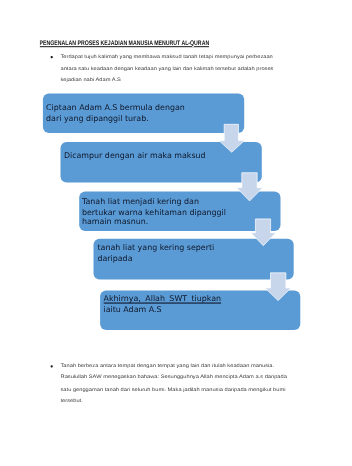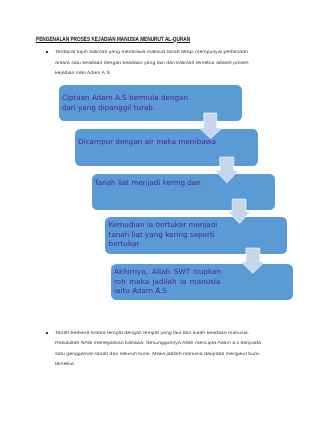--- a/index.html
+++ b/index.html
@@ -27,28 +27,27 @@
 
   .para{position:absolute;color:#3a3a3a;}
   .pline{position:absolute;left:0;font-size:4.5px;line-height:5px;white-space:nowrap;
          transform:scaleX(1.155) translateZ(0);transform-origin:0 0;}
   .bullet{position:absolute;width:1.7px;height:1.7px;border-radius:50%;background:#1a1a1a;}
 
   
   .flow{position:absolute;left:0;top:0;width:300px;height:424px;}
   .box{
     position:absolute;background:#5b9bd5;border-radius:5.5px;
-    color:#4c1d95;
+    color:#0f172a;
     box-sizing:border-box;
-    margin-left:20px;
   }
   .btw{position:absolute;transform:translateZ(0);}
   .btxt{font-family:"DejaVu Sans",sans-serif;
         font-size:7.2px;line-height:9.45px;white-space:nowrap;}
-  .btxt.just{white-space:nowrap;}
+  .btxt.just{white-space:nowrap;text-decoration:underline;}
   .arrow{position:absolute;z-index:5;overflow:visible;}
   .box{z-index:2;}
 </style>
 </head>
 <body>
 
 <svg width="0" height="0" style="position:absolute" aria-hidden="true">
   <defs>
     <linearGradient id="agrad" x1="0" y1="0" x2="0" y2="1">
       <stop offset="0" stop-color="#bccfe8"></stop>
@@ -88,42 +87,42 @@
 
     <div class="box" style="left:38.8px;top:84.8px;width:182.9px;height:36.5px;">
       <div class="btw" style="left:3.1px;top:8.6px;">
         <div class="btxt">Ciptaan Adam A.S bermula dengan</div>
         <div class="btxt">dari yang dipanggil turab.</div>
       </div>
     </div>
 
     <div class="box" style="left:55.2px;top:129px;width:182.8px;height:37px;">
       <div class="btw" style="left:2.9px;top:8.1px;">
-        <div class="btxt">Dicampur dengan air maka membawa</div>
+        <div class="btxt">Dicampur dengan air maka maksud</div>
       </div>
     </div>
 
     <div class="box" style="left:71.5px;top:174px;width:183.2px;height:36.3px;padding-left:35px;">
       <div class="btw" style="left:3.0px;top:4.1px;">
         <div class="btxt">Tanah liat menjadi kering dan</div>
+        <div class="btxt">bertukar warna kehitaman dipanggil</div>
+        <div class="btxt">hamain masnun.</div>
       </div>
     </div>
 
     <div class="box" style="left:85.2px;top:216.8px;width:181.8px;height:36.9px;">
       <div class="btw" style="left:3.4px;top:3.4px;">
-        <div class="btxt">Kemudian ia bertukar menjadi</div>
         <div class="btxt">tanah liat yang kering seperti</div>
-        <div class="btxt">bertukar</div>
+        <div class="btxt">daripada</div>
       </div>
     </div>
 
     <div class="box" style="left:90.7px;top:264px;width:182.6px;height:35.9px;">
       <div class="btw" style="left:3.4px;top:3.4px;">
         <div class="btxt just" style="word-spacing:1.75px;">Akhirnya, Allah SWT tiupkan</div>
-        <div class="btxt just" style="word-spacing:1.18px;">roh maka jadilah ia manusia</div>
         <div class="btxt">iaitu Adam A.S</div>
       </div>
     </div>
 
   </div>
 
   <div class="bullet" style="left:46.0px;top:332.4px;"></div>
   <div class="para" style="left:55.2px;top:330.0px;">
     <div class="pline" style="top:0px;">Tanah berbeza antara tempat dengan tempat yang lain dan itulah keadaan manusia.</div>
     <div class="pline" style="top:10.4px;">Rasulullah SAW menegaskan bahawa: Sesungguhnya Allah mencipta Adam a.s daripada</div>

